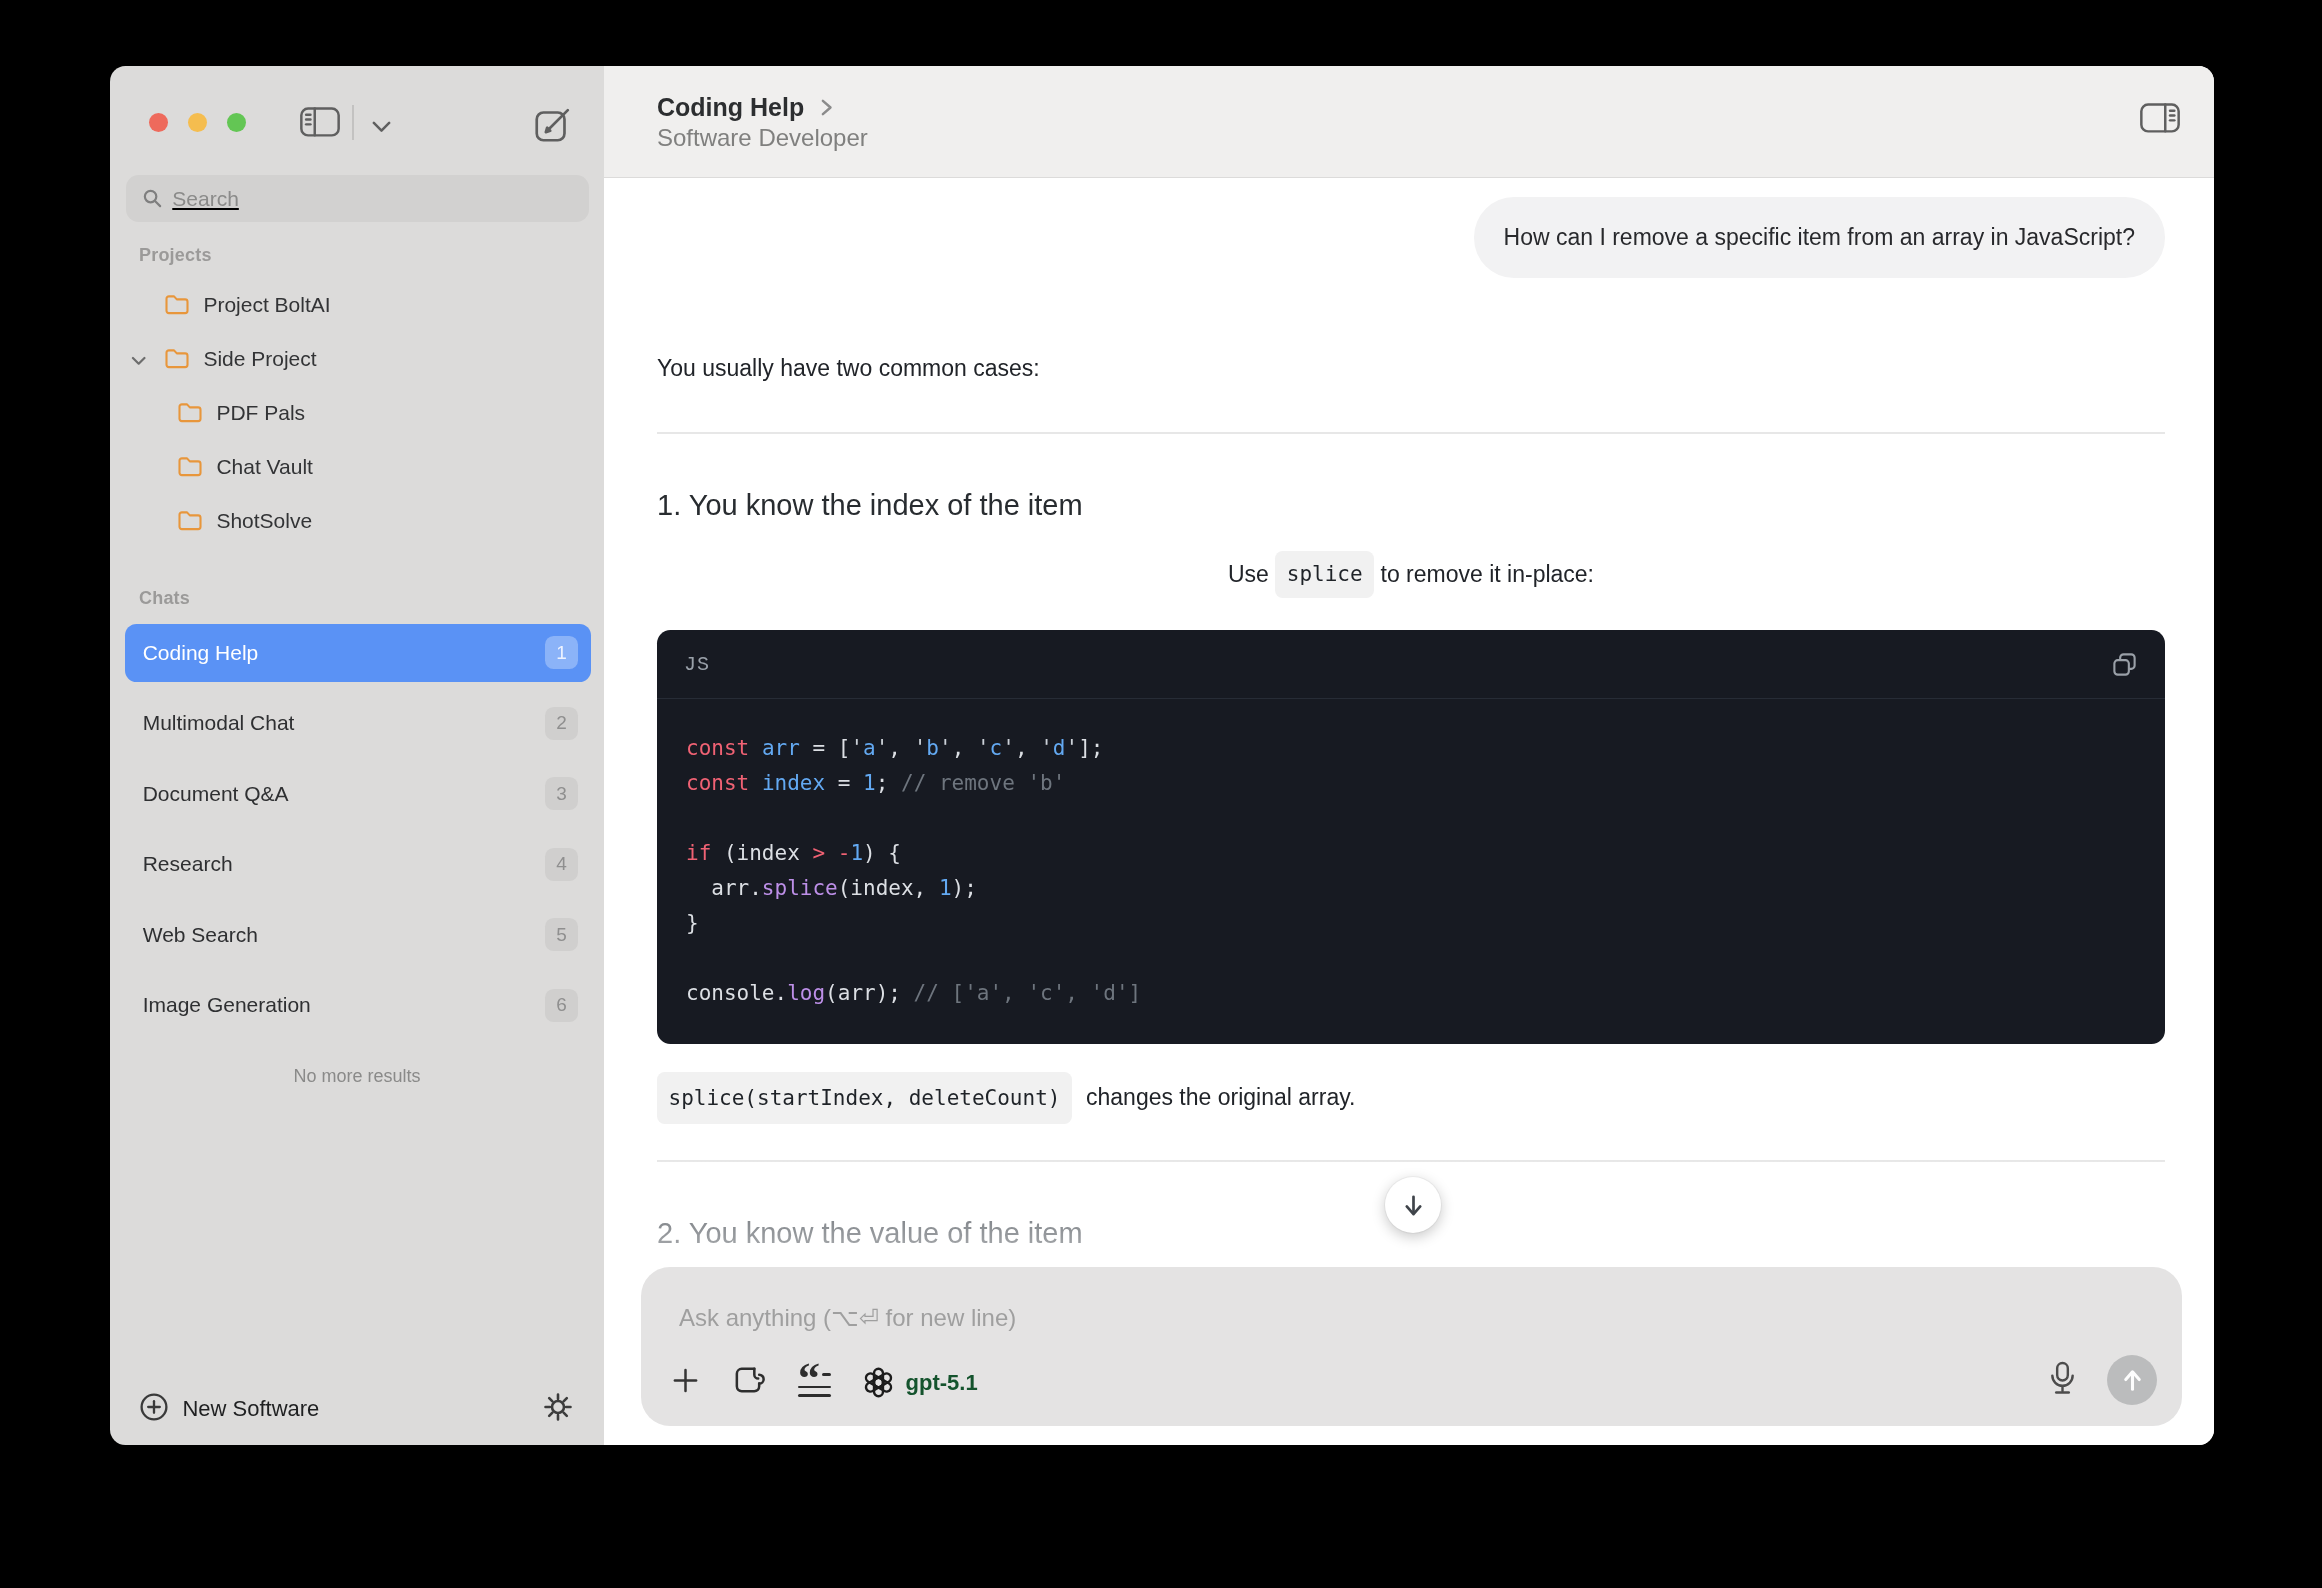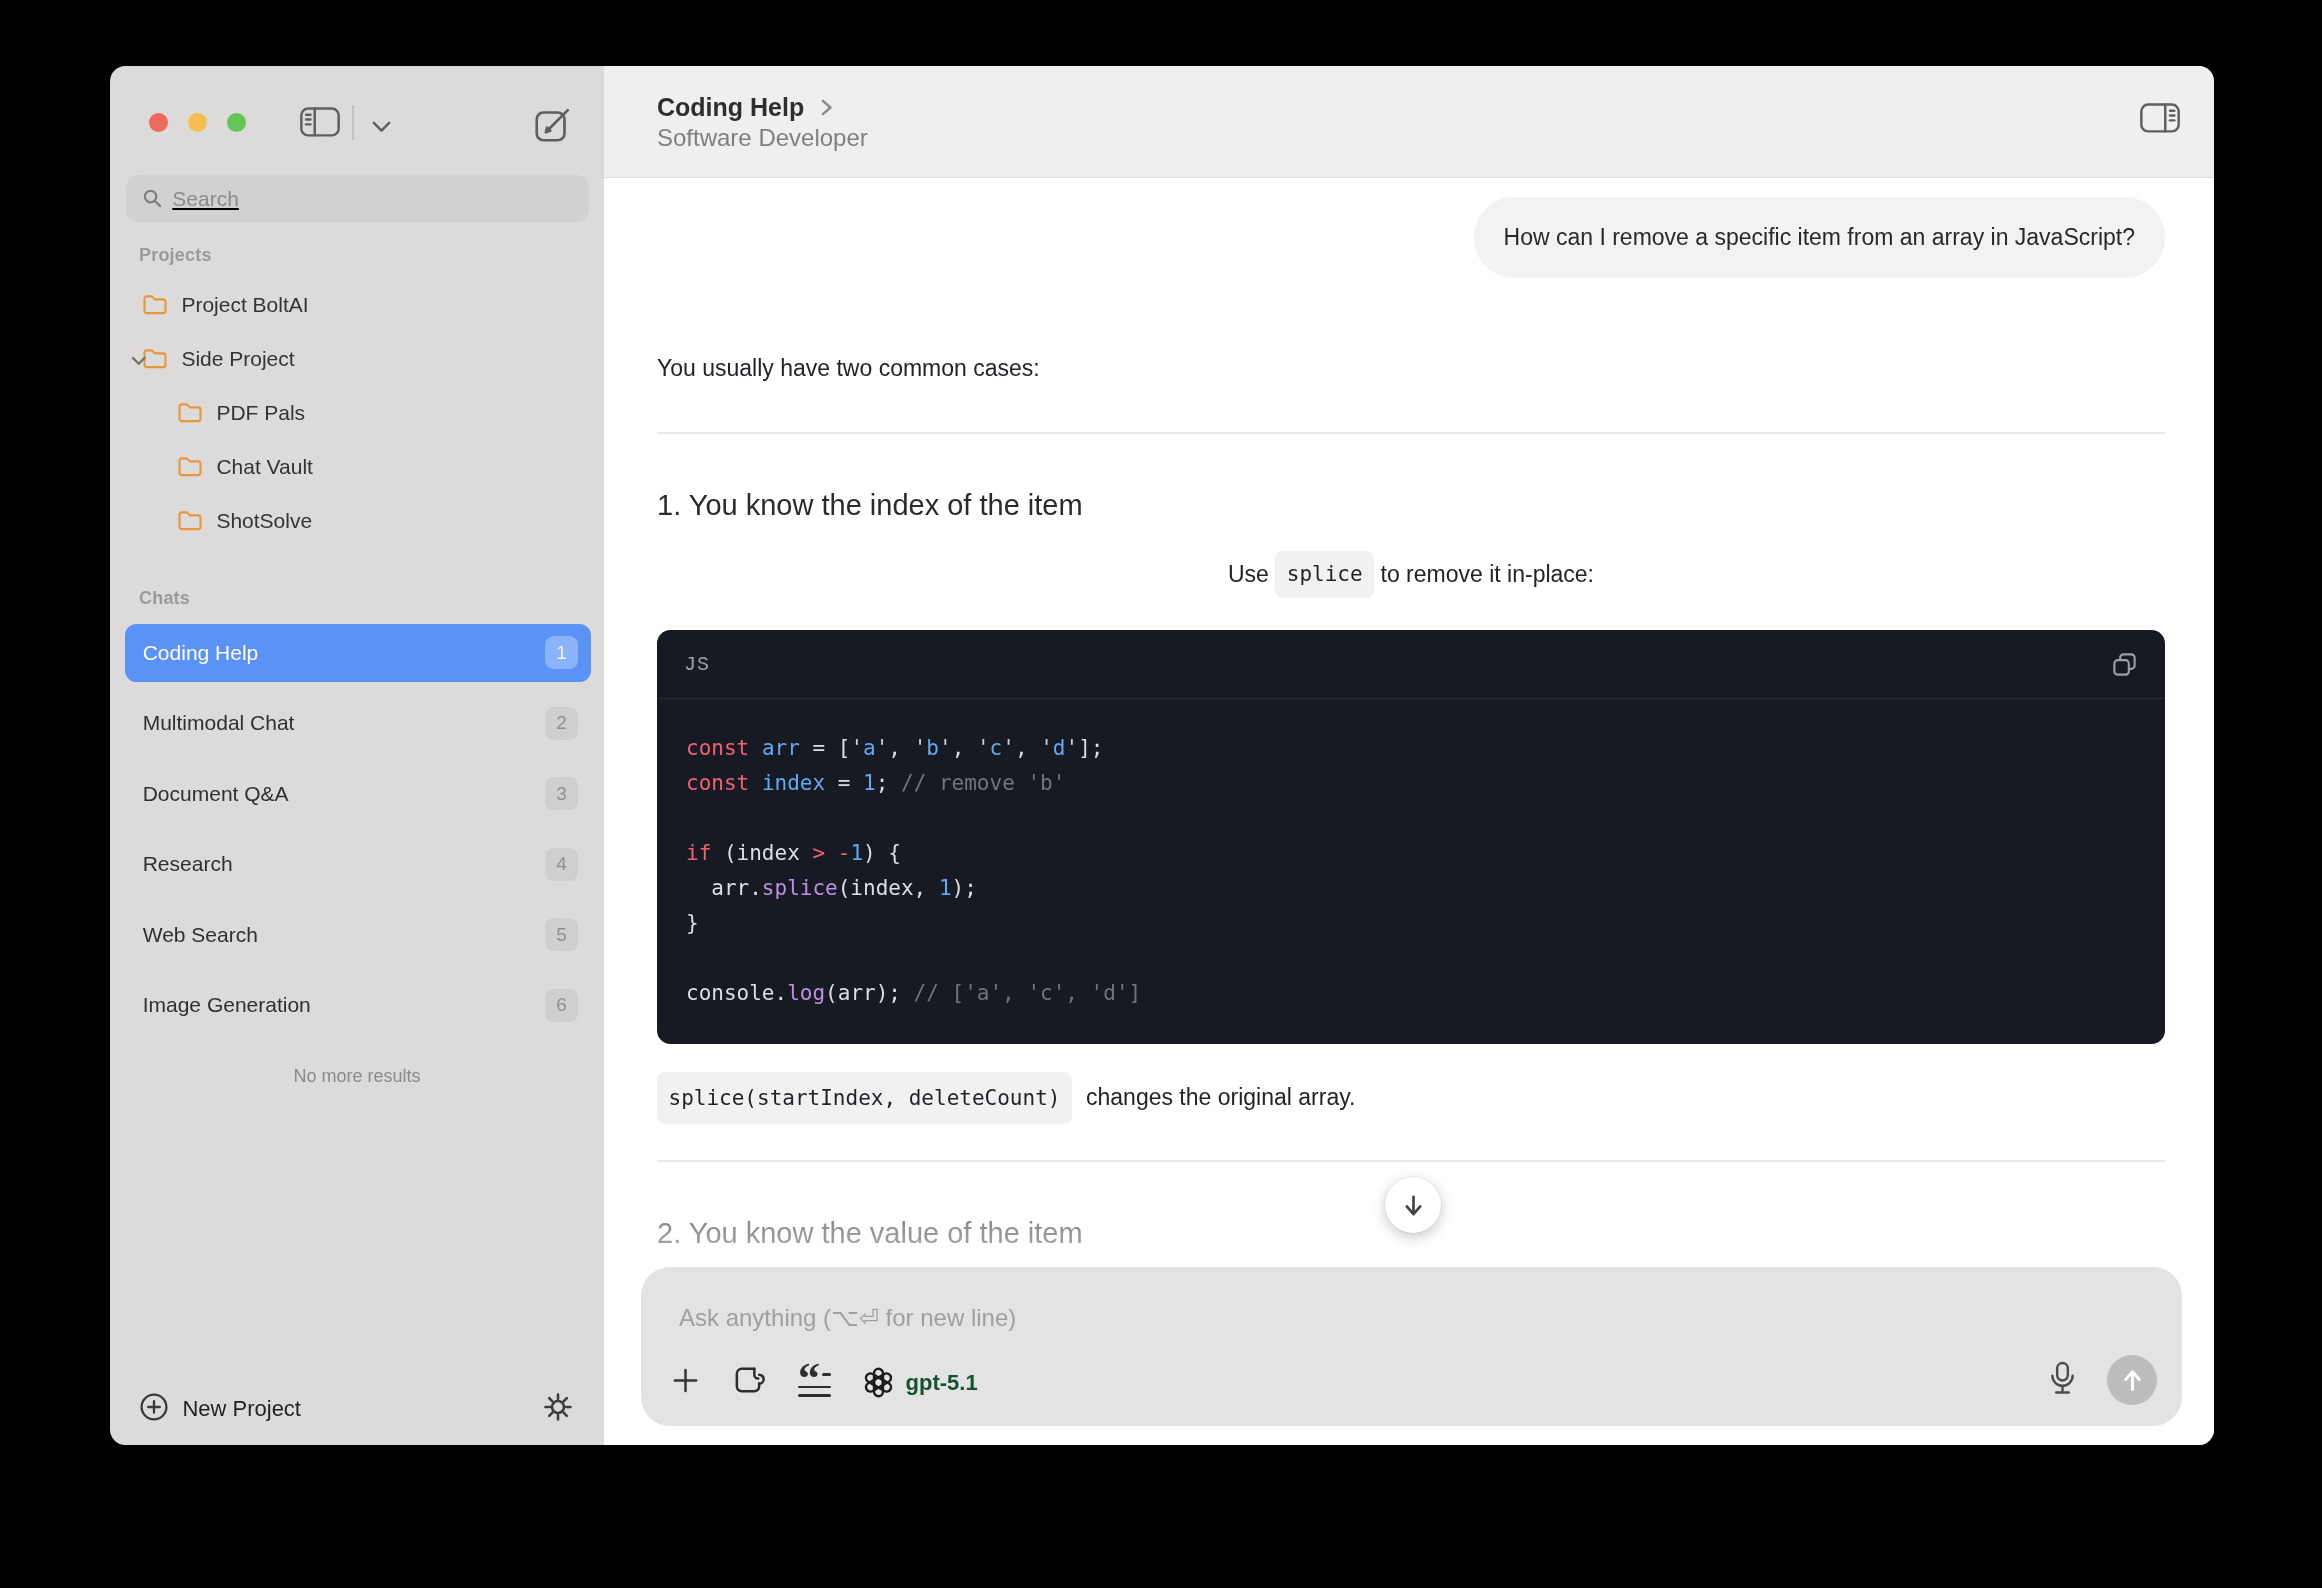--- a/index.html
+++ b/index.html
@@ -10,21 +10,21 @@
   .sidebar{position:relative;width:494px;flex:0 0 494px;background:#dcdbda;display:flex;flex-direction:column;}
   .sb-toolbar{position:relative;height:109px;flex:0 0 109px;}
   .light{position:absolute;top:47px;width:19px;height:19px;border-radius:50%;}
   .sb-icon{position:absolute;top:38px;}
   .tb-divider{position:absolute;left:242px;top:39px;width:1.5px;height:35px;background:#c3c2c1;}
   .search{height:47px;margin:0 15.4px 0 16.3px;background:#d2d1d0;border-radius:12.5px;display:flex;align-items:center;padding:0 15.4px;gap:9.6px;text-decoration:underline;}
   .search span{font-size:21px;color:#8b8b8a;}
   .section-label{margin:0 0 0 29px;font-size:18px;font-weight:700;color:#9b9a99;letter-spacing:0.2px;}
   .lbl-projects{margin-top:23px;}
   .lbl-chats{margin-top:40px;}
-  .prow{position:relative;height:54px;display:flex;align-items:center;gap:13.4px;padding-left:32px;font-size:21px;color:#333436;}
+  .prow{position:relative;height:54px;display:flex;align-items:center;gap:13.4px;padding-left:54px;font-size:21px;color:#333436;}
   .prow.first{margin-top:11.5px;}
   .prow.child{padding-left:67px;}
   .prow .chev{position:absolute;left:21px;top:50%;transform:translateY(-50%);}
   .crow{height:58px;margin:0 13.4px 12.5px 15.4px;border-radius:11.5px;display:flex;align-items:center;padding:0 12.5px 0 17.3px;font-size:21px;color:#2f3032;}
   .crows{margin-top:15.4px;}
   .crow.sel{background:#5a92f5;color:#fff;}
   .badge{margin-left:auto;width:33px;height:33px;border-radius:8.6px;background:#d0cfce;color:#8f8f8f;font-size:19px;display:flex;align-items:center;justify-content:center;}
   .crow.sel .badge{background:rgba(255,255,255,.30);color:#eef3ff;}
   .no-more{margin-top:19px;text-align:center;font-size:18px;color:#8a8a89;}
   .sb-bottom{position:absolute;left:0;right:0;bottom:15.4px;height:42px;display:flex;align-items:center;padding:0 29px;gap:13.4px;}
@@ -201,21 +201,21 @@
       <div class="sb-bottom">
         <span>
           <svg width="30" height="30" viewBox="0 0 31 31">
               <g fill="none" stroke="#3a3a3a" stroke-width="2.4" stroke-linecap="round">
                 <circle cx="15.5" cy="15.5" r="12.8"></circle>
                 <line x1="15.5" y1="9.5" x2="15.5" y2="21.5"></line>
                 <line x1="9.5" y1="15.5" x2="21.5" y2="15.5"></line>
               </g>
             </svg>
         </span>
-        <span class="np-label">New Project</span>
+        <span class="np-label">New Software</span>
         <span class="gear">
           <svg width="34" height="34" viewBox="0 0 34 34">
               <g fill="none" stroke="#3c3c3c" stroke-width="2.6" stroke-linecap="round">
                 <circle cx="17" cy="17" r="6"></circle>
                 <path d="M17 4.5v4.5 M17 25v4.5 M4.5 17h4.5 M25 17h4.5 M8.2 8.2l3.2 3.2 M22.6 22.6l3.2 3.2 M25.8 8.2l-3.2 3.2 M11.4 22.6l-3.2 3.2"></path>
               </g>
             </svg>
         </span>
       </div>
     </div>

